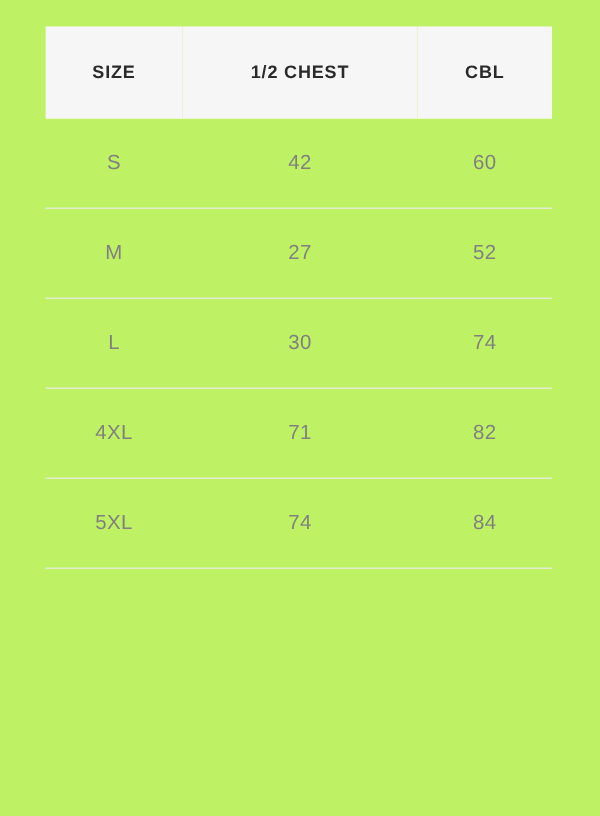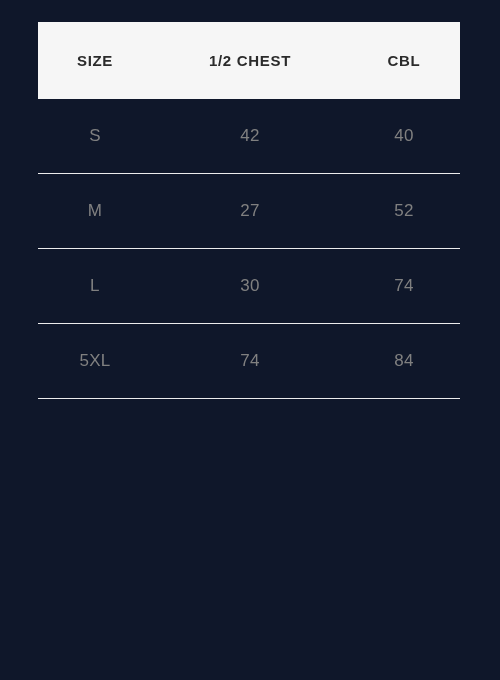--- a/index.html
+++ b/index.html
@@ -11,21 +11,21 @@
     height: 680px;
     background: #ffffff;
     font-family: "Liberation Sans", sans-serif;
     overflow: hidden;
   }
 
   .page {
     position: relative;
     width: 500px;
     height: 680px;
-    background: #0f172a;
+    background: #bef264;
     overflow: hidden;
   }
 
   .size-table {
     position: absolute;
     left: 38px;
     top: 22px;
     width: 422px;
     border-collapse: collapse;
     table-layout: fixed;
@@ -90,33 +90,38 @@
         <th>SIZE</th>
         <th>1/2 CHEST</th>
         <th>CBL</th>
       </tr>
     </thead>
 
     <tbody>
       <tr>
         <td>S</td>
         <td>42</td>
-        <td>40</td>
+        <td>60</td>
       </tr>
       <tr>
         <td>M</td>
         <td>27</td>
         <td>52</td>
       </tr>
       <tr>
         <td>L</td>
         <td>30</td>
         <td>74</td>
       </tr>
       <tr>
+        <td>4XL</td>
+        <td>71</td>
+        <td>82</td>
+      </tr>
+      <tr>
         <td>5XL</td>
         <td>74</td>
         <td>84</td>
       </tr>
     </tbody>
   </table>
 
 </div>
 
 </body></html>

